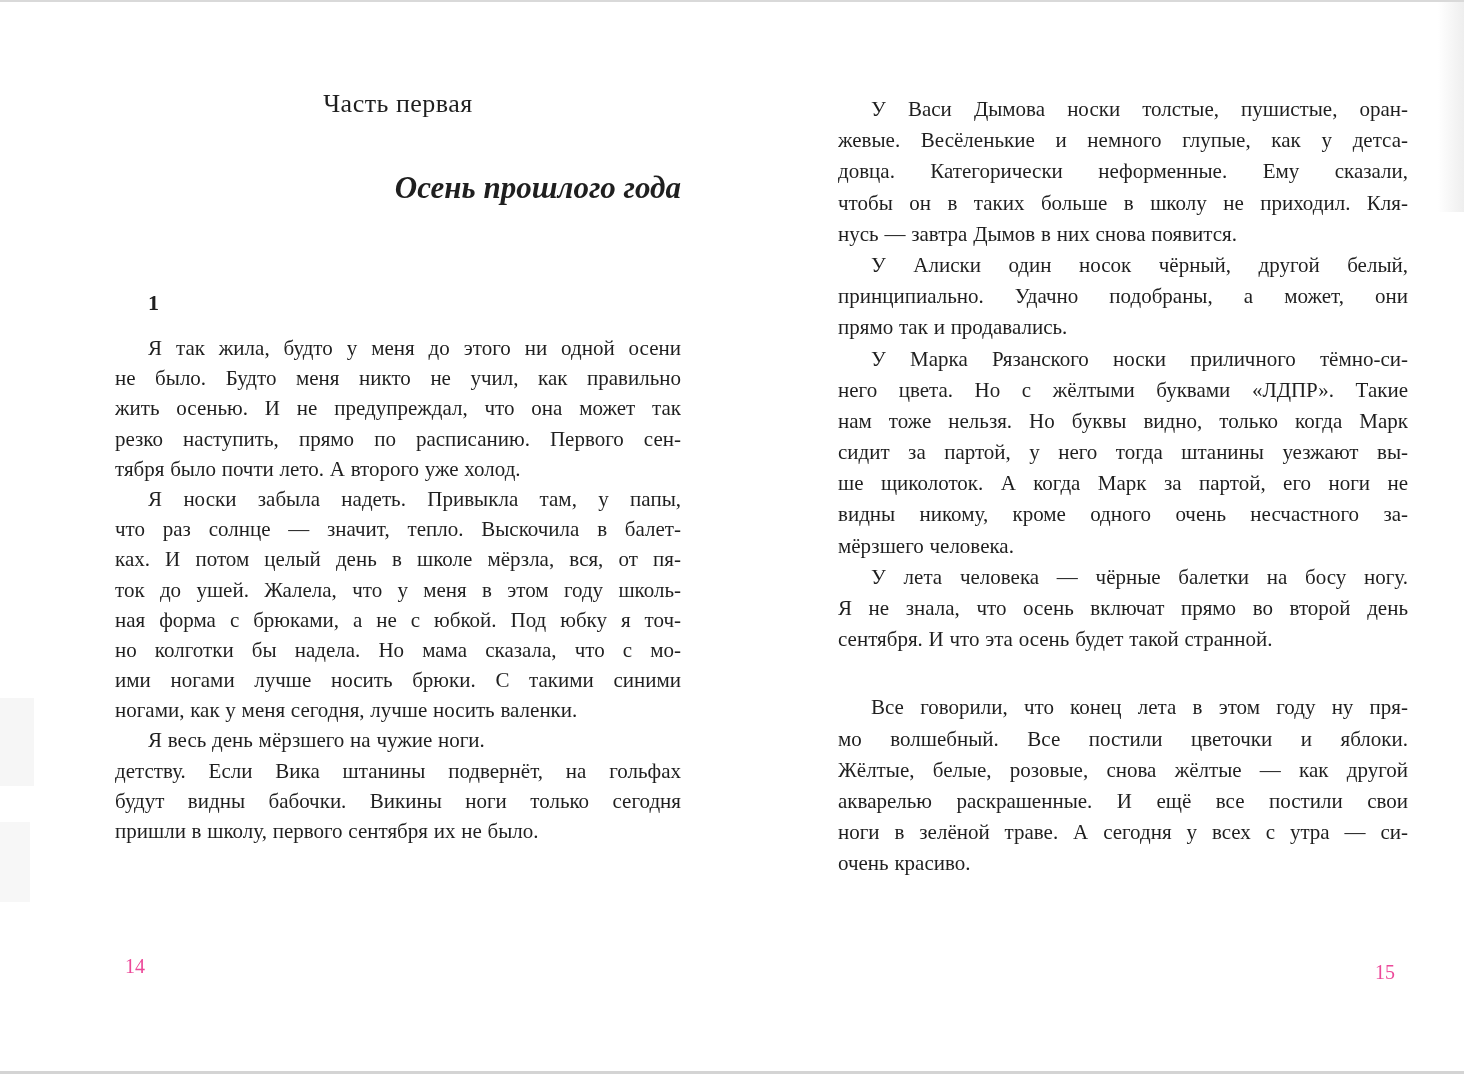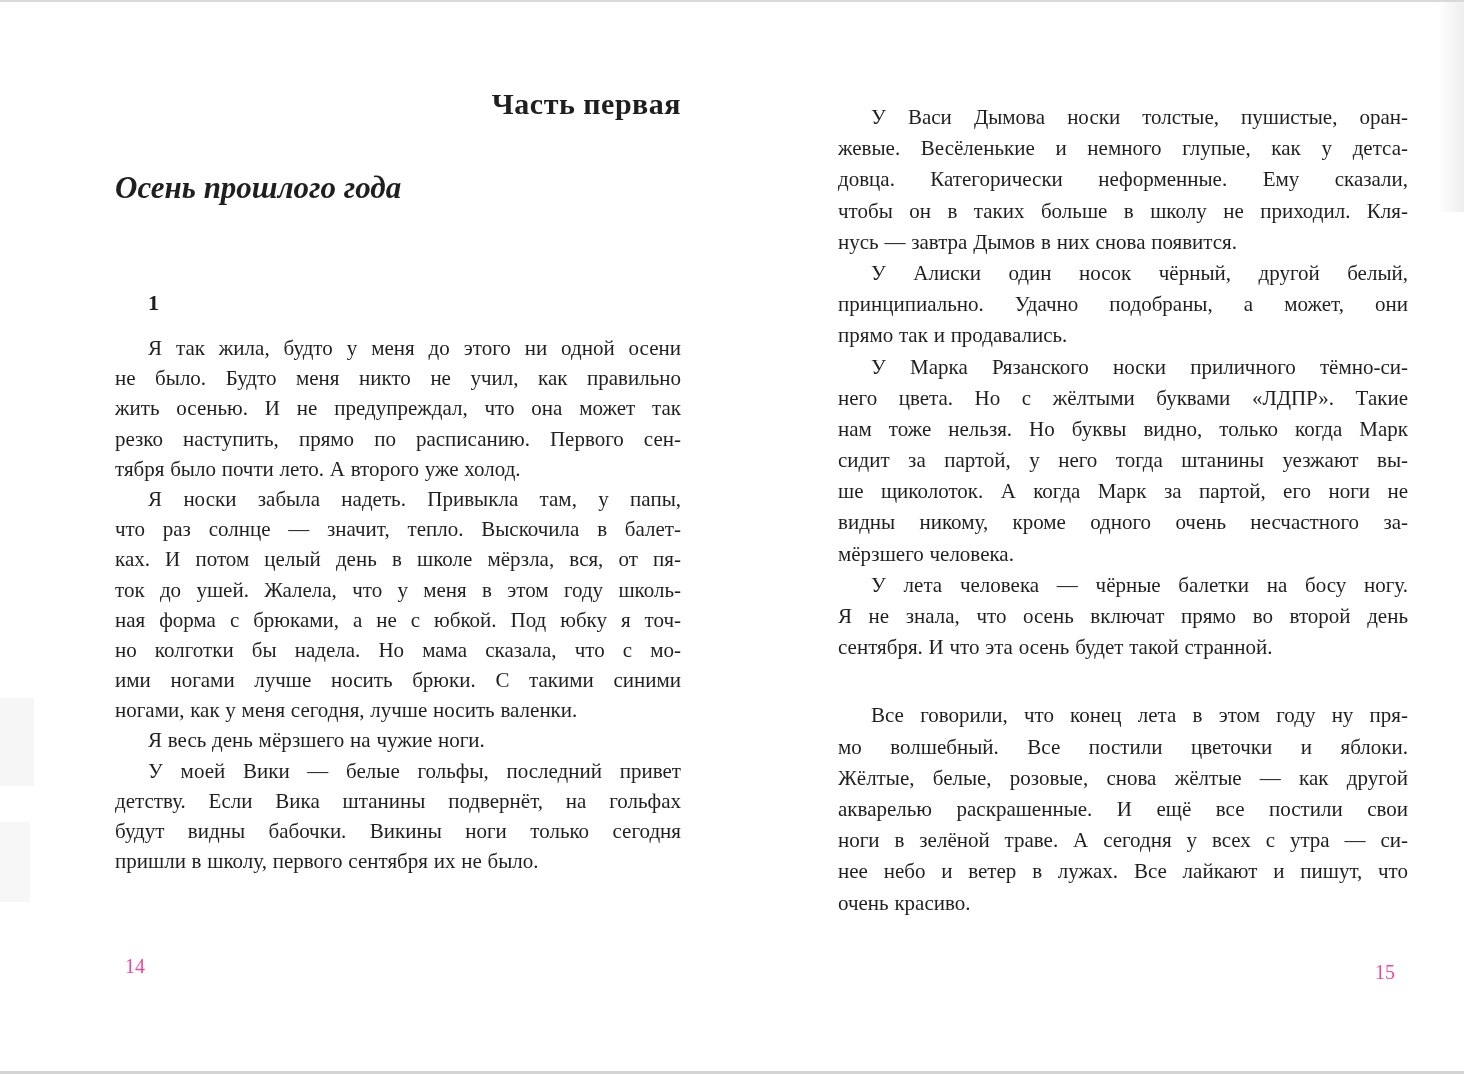--- a/index.html
+++ b/index.html
@@ -17,34 +17,34 @@
   .edge-right-shade { position: absolute; right: 0; top: 2px; width: 26px; height: 210px;
                       background: linear-gradient(to left, #eeeeee, rgba(255,255,255,0)); }
   .edge-left-patch-1 { position: absolute; left: 0; top: 698px; width: 34px; height: 88px; background: #f6f6f6; }
   .edge-left-patch-2 { position: absolute; left: 0; top: 822px; width: 30px; height: 80px; background: #f7f7f7; }
 
   .page { position: absolute; }
   .page-left  { left: 115px; top: 85px;  width: 566px; }
   .page-right { left: 838px; top: 86px;  width: 570px; }
 
   .part-heading {
-    font-size: 30px; line-height: 38px; font-weight: bold;
-    text-align: right; margin: 0;
+    font-size: 26px; line-height: 38px; font-weight: normal;
+    text-align: center; margin: 0;
     letter-spacing: 0.5px;
   }
   .chapter-title {
     font-size: 31px; line-height: 36px; font-style: italic; font-weight: bold;
-    text-align: left; margin: 47px 0 0 0;
+    text-align: right; margin: 47px 0 0 0;
   }
   .section-number {
     font-size: 22px; line-height: 30px; font-weight: bold;
     margin: 82px 0 0 0; text-indent: 33px;
   }
   .text-block { margin-top: 15px; }
-  .page-right .text-block { margin-top: 16px; }
+  .page-right .text-block { margin-top: 8px; }
 
   .line {
     font-size: 21px;
     text-align: justify;
     text-align-last: justify;
     overflow: hidden;
     word-spacing: 0.5px;
   }
   .page-left  .line { height: 30.2px; line-height: 30.2px; }
   .page-right .line { height: 31.2px; line-height: 31.2px; }
@@ -81,21 +81,20 @@
       <div class="line end">тября было почти лето. А второго уже холод.</div>
       <div class="line indent">Я носки забыла надеть. Привыкла там, у папы,</div>
       <div class="line">что раз солнце — значит, тепло. Выскочила в балет-</div>
       <div class="line">ках. И потом целый день в школе мёрзла, вся, от пя-</div>
       <div class="line">ток до ушей. Жалела, что у меня в этом году школь-</div>
       <div class="line">ная форма с брюками, а не с юбкой. Под юбку я точ-</div>
       <div class="line">но колготки бы надела. Но мама сказала, что с мо-</div>
       <div class="line">ими ногами лучше носить брюки. С такими синими</div>
       <div class="line end">ногами, как у меня сегодня, лучше носить валенки.</div>
       <div class="line indent end">Я весь день мёрзшего на чужие ноги.</div>
-      <div class="line indent">У моей Вики — белые гольфы, последний привет</div>
       <div class="line">детству. Если Вика штанины подвернёт, на гольфах</div>
       <div class="line">будут видны бабочки. Викины ноги только сегодня</div>
       <div class="line end">пришли в школу, первого сентября их не было.</div>
     </div>
 </div>
 
 <div class="page page-right">
   <div class="text-block">
       <div class="line indent">У Васи Дымова носки толстые, пушистые, оран-</div>
       <div class="line">жевые. Весёленькие и немного глупые, как у детса-</div>
@@ -114,19 +113,18 @@
       <div class="line end">мёрзшего человека.</div>
       <div class="line indent">У лета человека — чёрные балетки на босу ногу.</div>
       <div class="line">Я не знала, что осень включат прямо во второй день</div>
       <div class="line end">сентября. И что эта осень будет такой странной.</div>
       <div class="line blank"></div>
       <div class="line indent">Все говорили, что конец лета в этом году ну пря-</div>
       <div class="line">мо волшебный. Все постили цветочки и яблоки.</div>
       <div class="line">Жёлтые, белые, розовые, снова жёлтые — как другой</div>
       <div class="line">акварелью раскрашенные. И ещё все постили свои</div>
       <div class="line">ноги в зелёной траве. А сегодня у всех с утра — си-</div>
-      <div class="line">нее небо и ветер в лужах. Все лайкают и пишут, что</div>
       <div class="line end">очень красиво.</div>
     </div>
 </div>
 
 <div class="page-number page-number-left">14</div>
 <div class="page-number page-number-right">15</div>
 
 </body></html>

